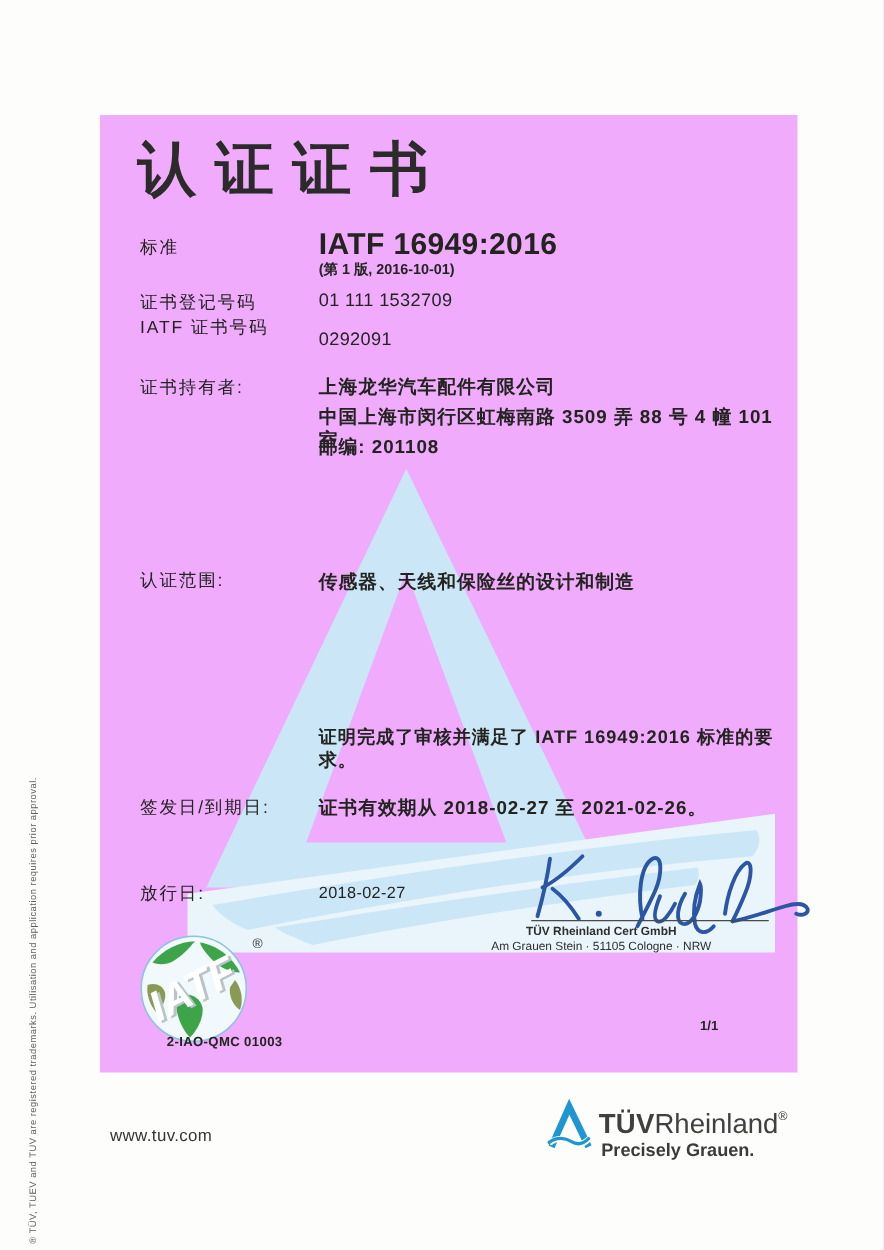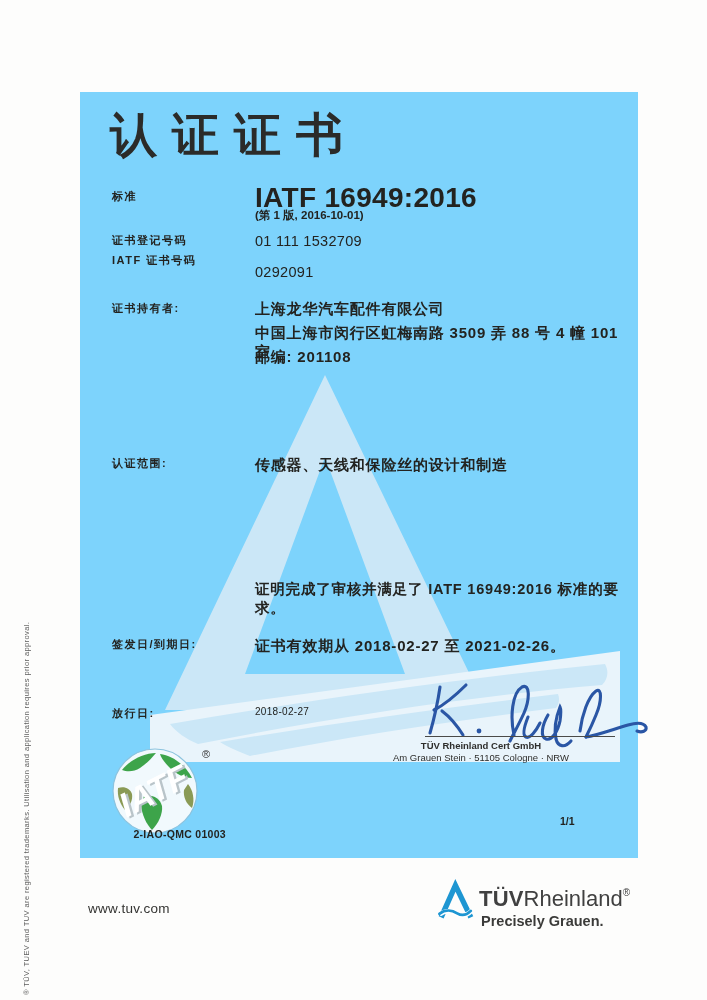--- a/index.html
+++ b/index.html
@@ -16,31 +16,31 @@
   .side-note {
     position:absolute; left:22px; top:995px;
     transform:rotate(-90deg); transform-origin:0 0;
     white-space:nowrap;
     font-size:7.5px; letter-spacing:.4px; color:#5d5d5c;
   }
   
   .panel {
     position:absolute; left:80px; top:92px;
     width:558px; height:766px;
-    background:#7dd3fc;
+    background:#f0abfc;
   }
   .wm { position:absolute; left:70px; top:270px; width:470px; height:400px; }
   .abs { position:absolute; }
   .title {
     left:30px; top:12px;
     font-size:47px; font-weight:700; letter-spacing:15px; color:#2b2b29;
   }
-  .lab  { left:32px; font-size:11px; font-weight:700; letter-spacing:1.5px; }
+  .lab  { left:32px; font-size:14px; font-weight:400; letter-spacing:1.5px; }
   .val  { left:175px; font-size:14px; }
-  .std-val { left:175px; top:90px; font-size:28px; font-weight:700; letter-spacing:.3px; }
+  .std-val { left:175px; top:90px; font-size:24px; font-weight:700; letter-spacing:.3px; }
   .std-ed  { left:175px; top:116px; font-size:11.5px; font-weight:700; }
   .num  { font-weight:400; font-size:14.5px; letter-spacing:.3px; }
   .cn   { font-weight:600; font-size:15px; letter-spacing:.8px; }
   .sig-line { left:345px; top:644px; width:190px; border-top:1.2px solid #4a4a48; }
   .issuer {
     left:280px; width:242px; text-align:center;
     font-size:9.5px; color:#2e2e2c; line-height:11.5px; font-weight:600;
   }
   .iatf-code { left:14px; top:736px; width:132px; text-align:right; font-size:10.5px; font-weight:600; letter-spacing:.3px; }
   .pageno { left:480px; top:723px; font-size:10.5px; font-weight:600; }
@@ -85,21 +85,21 @@
 
   <div class="abs lab" style="top:364px">认证范围:</div>
   <div class="abs val cn" style="top:364px">传感器、天线和保险丝的设计和制造</div>
 
   <div class="abs val cn" style="top:488px; font-size:14.5px">证明完成了审核并满足了 IATF 16949:2016 标准的要求。</div>
 
   <div class="abs lab" style="top:545px">签发日/到期日:</div>
   <div class="abs val cn" style="top:545px">证书有效期从 2018-02-27 至 2021-02-26。</div>
 
   <div class="abs lab" style="top:614px">放行日:</div>
-  <div class="abs val num" style="top:614px; font-size:10px">2018-02-27</div>
+  <div class="abs val num" style="top:614px; font-size:13px">2018-02-27</div>
 
   <svg class="abs" style="left:338px; top:583px" width="235" height="75" viewBox="0 0 235 75" aria-hidden="true">
     <g fill="none" stroke="#2a56a5" stroke-width="3.1" stroke-linecap="round">
       <path d="M22,12 C20,26 16,44 12,58"></path>
       <path d="M48,10 C38,20 28,29 16,35"></path>
       <path d="M24,36 C32,42 40,52 45,60"></path>
       <path d="M96,60 C92,42 94,18 104,12 C112,8 112,24 106,38 C101,49 96,58 92,66"></path>
       <path d="M110,42 C106,52 104,60 108,62 C112,64 118,56 122,48"></path>
       <path d="M130,40 C124,50 122,62 128,64 C134,66 140,56 142,46 C143,39 143,34 142,32 C138,42 136,54 138,64 C140,72 147,73 153,66"></path>
       <path d="M162,56 C164,40 170,22 178,16 C184,12 184,26 178,40 C174,50 170,58 168,62"></path>

